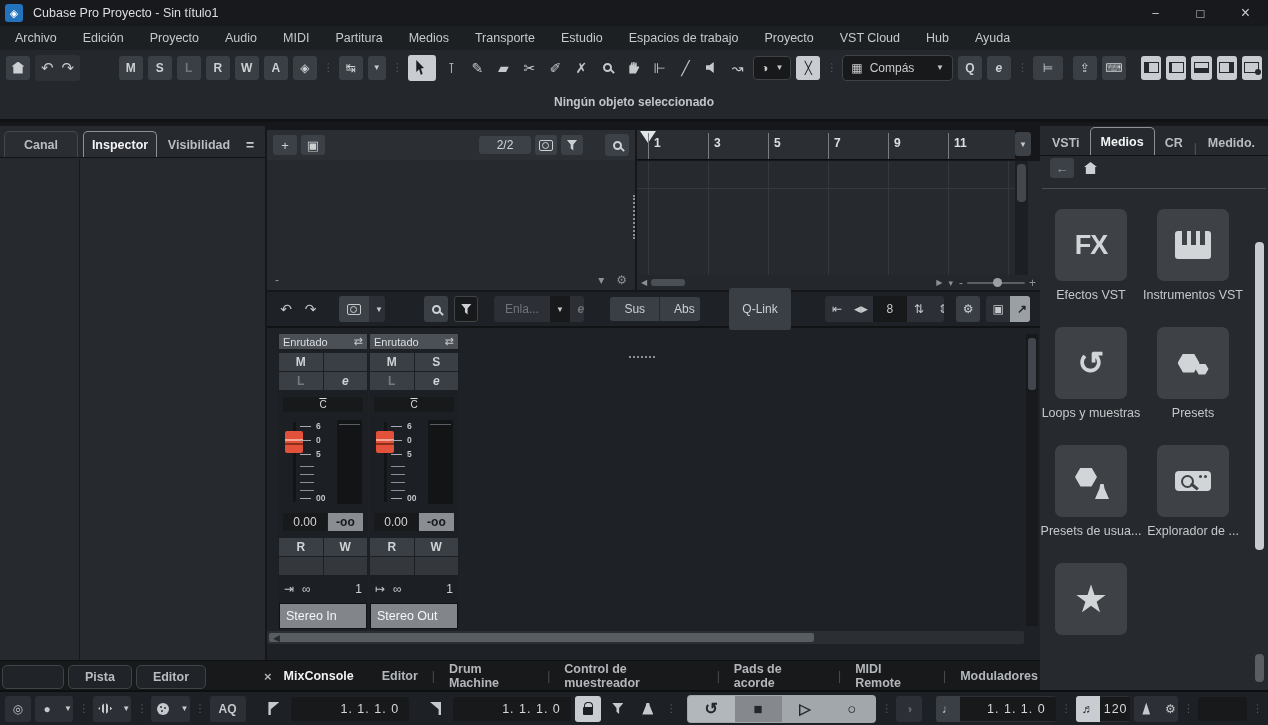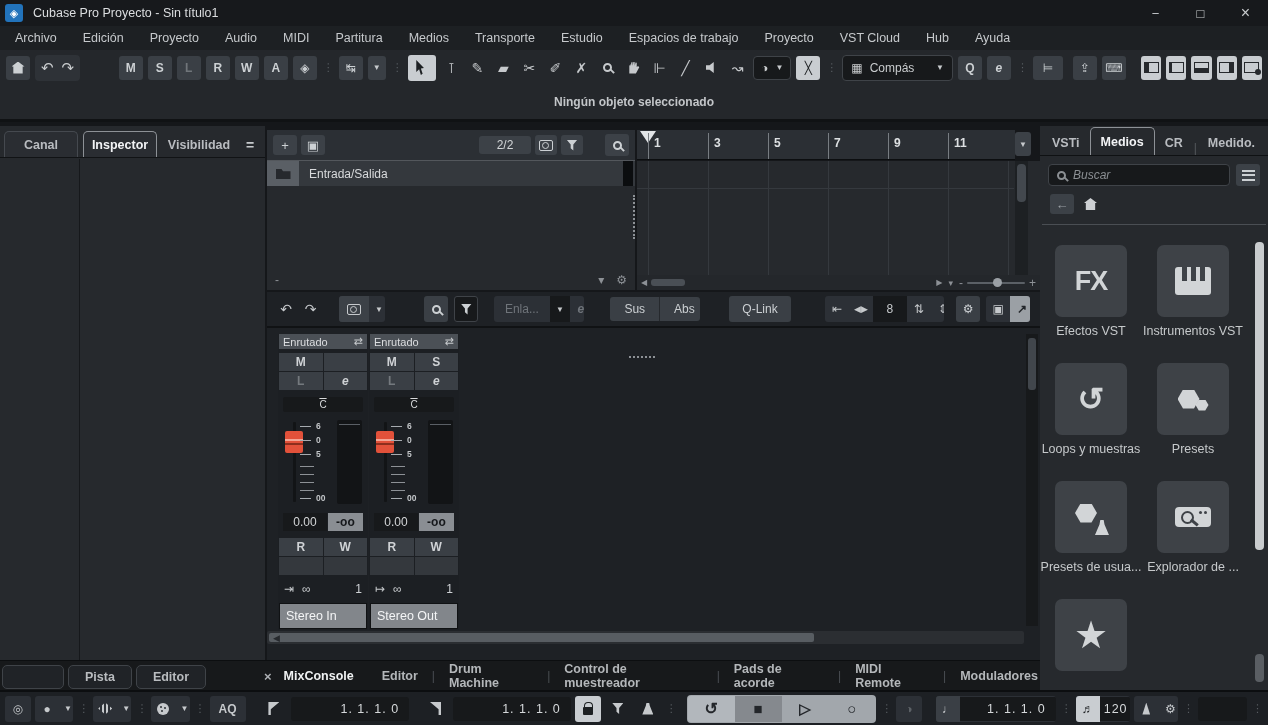--- a/index.html
+++ b/index.html
@@ -337,27 +337,20 @@
     <span class="bar" style="left:17px">1</span>
     <span class="bar" style="left:77px">3</span>
     <span class="bar" style="left:137px">5</span>
     <span class="bar" style="left:197px">7</span>
     <span class="bar" style="left:257px">9</span>
     <span class="bar" style="left:317px">11</span>
   </div>
   <span id="ruler-dd">▼</span>
 
   <div id="track-list">
-    <div class="trackrow">
-      <span class="fblock">
-          <span class="i-folder"></span>
-        </span>
-      <span class="tname">Entrada/Salida</span>
-      <span class="meterblk"></span>
-    </div>
     <div class="tl-bottom">
       <span>-</span>
       <span class="grow"></span>
       <span style="margin-right:12px">▾</span>
       <span>⚙</span>
     </div>
   </div>
 
   <div id="arrange">
     <div class="gridlines"></div>
@@ -405,21 +398,21 @@
             <span class="ddl">▼</span>
           </span>
         <span class="part" style="min-width:22px;color:#6f747a;font-style:italic;font-weight:bold">e</span>
       </span>
       <span style="width:16px"></span>
       <span class="seg">
         <span>Sus</span>
         <span>Abs</span>
       </span>
       <span style="width:18px"></span>
-      <span class="btn" style="min-width:62px;height:26px">Q-Link</span>
+      <span class="btn" style="min-width:62px;height:42px">Q-Link</span>
       <span style="width:24px"></span>
       <span class="tgrp">
         <span class="part">⇤</span>
         <span class="part" style="font-size:9px">◀▶</span>
         <span class="part" style="background:#17191b;min-width:34px">8</span>
         <span class="part">⇅</span>
         <span class="part">⇕</span>
       </span>
       <span class="grow"></span>
       <span class="btn" style="height:26px">⚙</span>
@@ -550,29 +543,20 @@
   <span class="dotgrip-h"></span>
 
   <div id="right-panel">
     <div class="rp-tabs">
       <span class="rp-tab">VSTi</span>
       <span class="rp-tab active">Medios</span>
       <span class="rp-tab">CR</span>
       <span class="rp-sep">|</span>
       <span class="rp-tab">Medido.</span>
     </div>
-    <div class="rp-search">
-      <span class="searchbox">
-        <span class="i-mag"></span>
-        <span class="ph">Buscar</span>
-      </span>
-      <span class="sbtn" style="height:22px">
-          <span class="i-list"></span>
-        </span>
-    </div>
     <div class="rp-nav">
       <span class="sbtn" style="height:20px;color:#9ba0a5">←</span>
       <span class="i-house" style="color:#cdd0d3"></span>
     </div>
     <div class="tiles">
       <div class="tile">
         <span class="tilebox">
             <span class="t-fx">FX</span>
           </span>
         <span class="tilelabel">Efectos VST</span>

